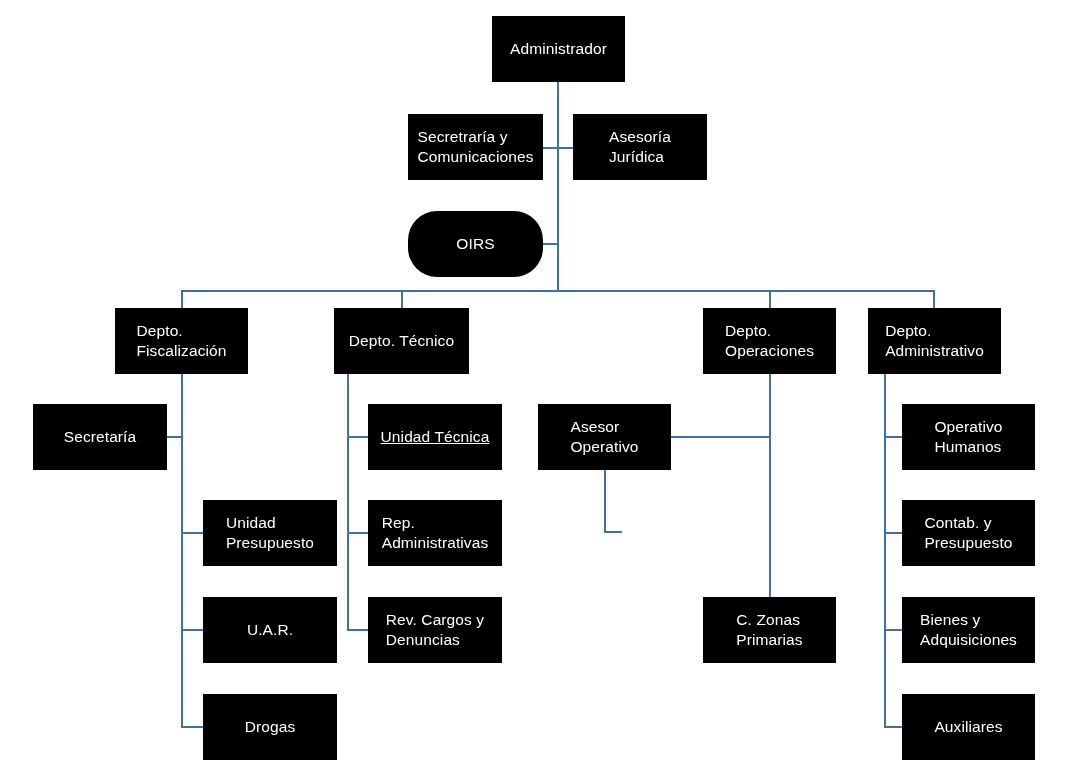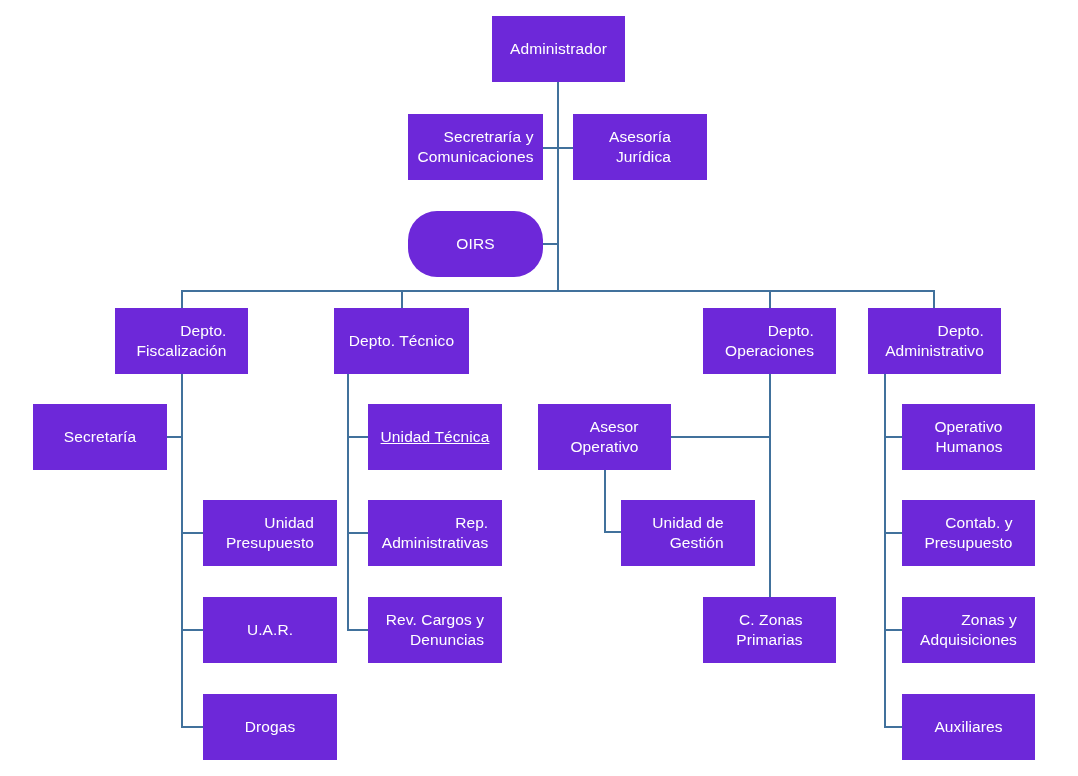--- a/index.html
+++ b/index.html
@@ -12,26 +12,26 @@
   }
   #org-chart {
     position: relative;
     width: 1078px;
     height: 776px;
     background: #ffffff;
     overflow: hidden;
   }
   .node {
     position: absolute;
-    background: #6d28d9;
+    background: #000000;
     color: #ffffff;
     display: flex;
     align-items: center;
     justify-content: center;
-    text-align: right;
+    text-align: left;
     font-size: 15.5px;
     line-height: 1.28;
     letter-spacing: 0.1px;
     box-sizing: border-box;
     padding: 14px 4px;
     white-space: pre-line;
     z-index: 2;
   }
   .conn {
     position: absolute;
@@ -118,30 +118,28 @@
 
   <div class="node" style="left:368px; top:500px; width:134px; height:66px;">Rep.
 Administrativas</div>
 
   <div class="node" style="left:368px; top:597px; width:134px; height:66px;">Rev. Cargos y
 Denuncias</div>
 
   <div class="node" style="left:538px; top:404px; width:133px; height:66px;">Asesor
 Operativo</div>
 
-  <div class="node" style="left:621px; top:500px; width:134px; height:66px;">Unidad de
-Gestión</div>
 
   <div class="node" style="left:703px; top:597px; width:133px; height:66px;">C. Zonas
 Primarias</div>
 
   <div class="node" style="left:902px; top:404px; width:133px; height:66px;">Operativo
 Humanos</div>
 
   <div class="node" style="left:902px; top:500px; width:133px; height:66px;">Contab. y
 Presupuesto</div>
 
-  <div class="node" style="left:902px; top:597px; width:133px; height:66px;">Zonas y
+  <div class="node" style="left:902px; top:597px; width:133px; height:66px;">Bienes y
 Adquisiciones</div>
 
   <div class="node" style="left:902px; top:694px; width:133px; height:66px;">Auxiliares</div>
 
 </div>
 
 </body></html>

